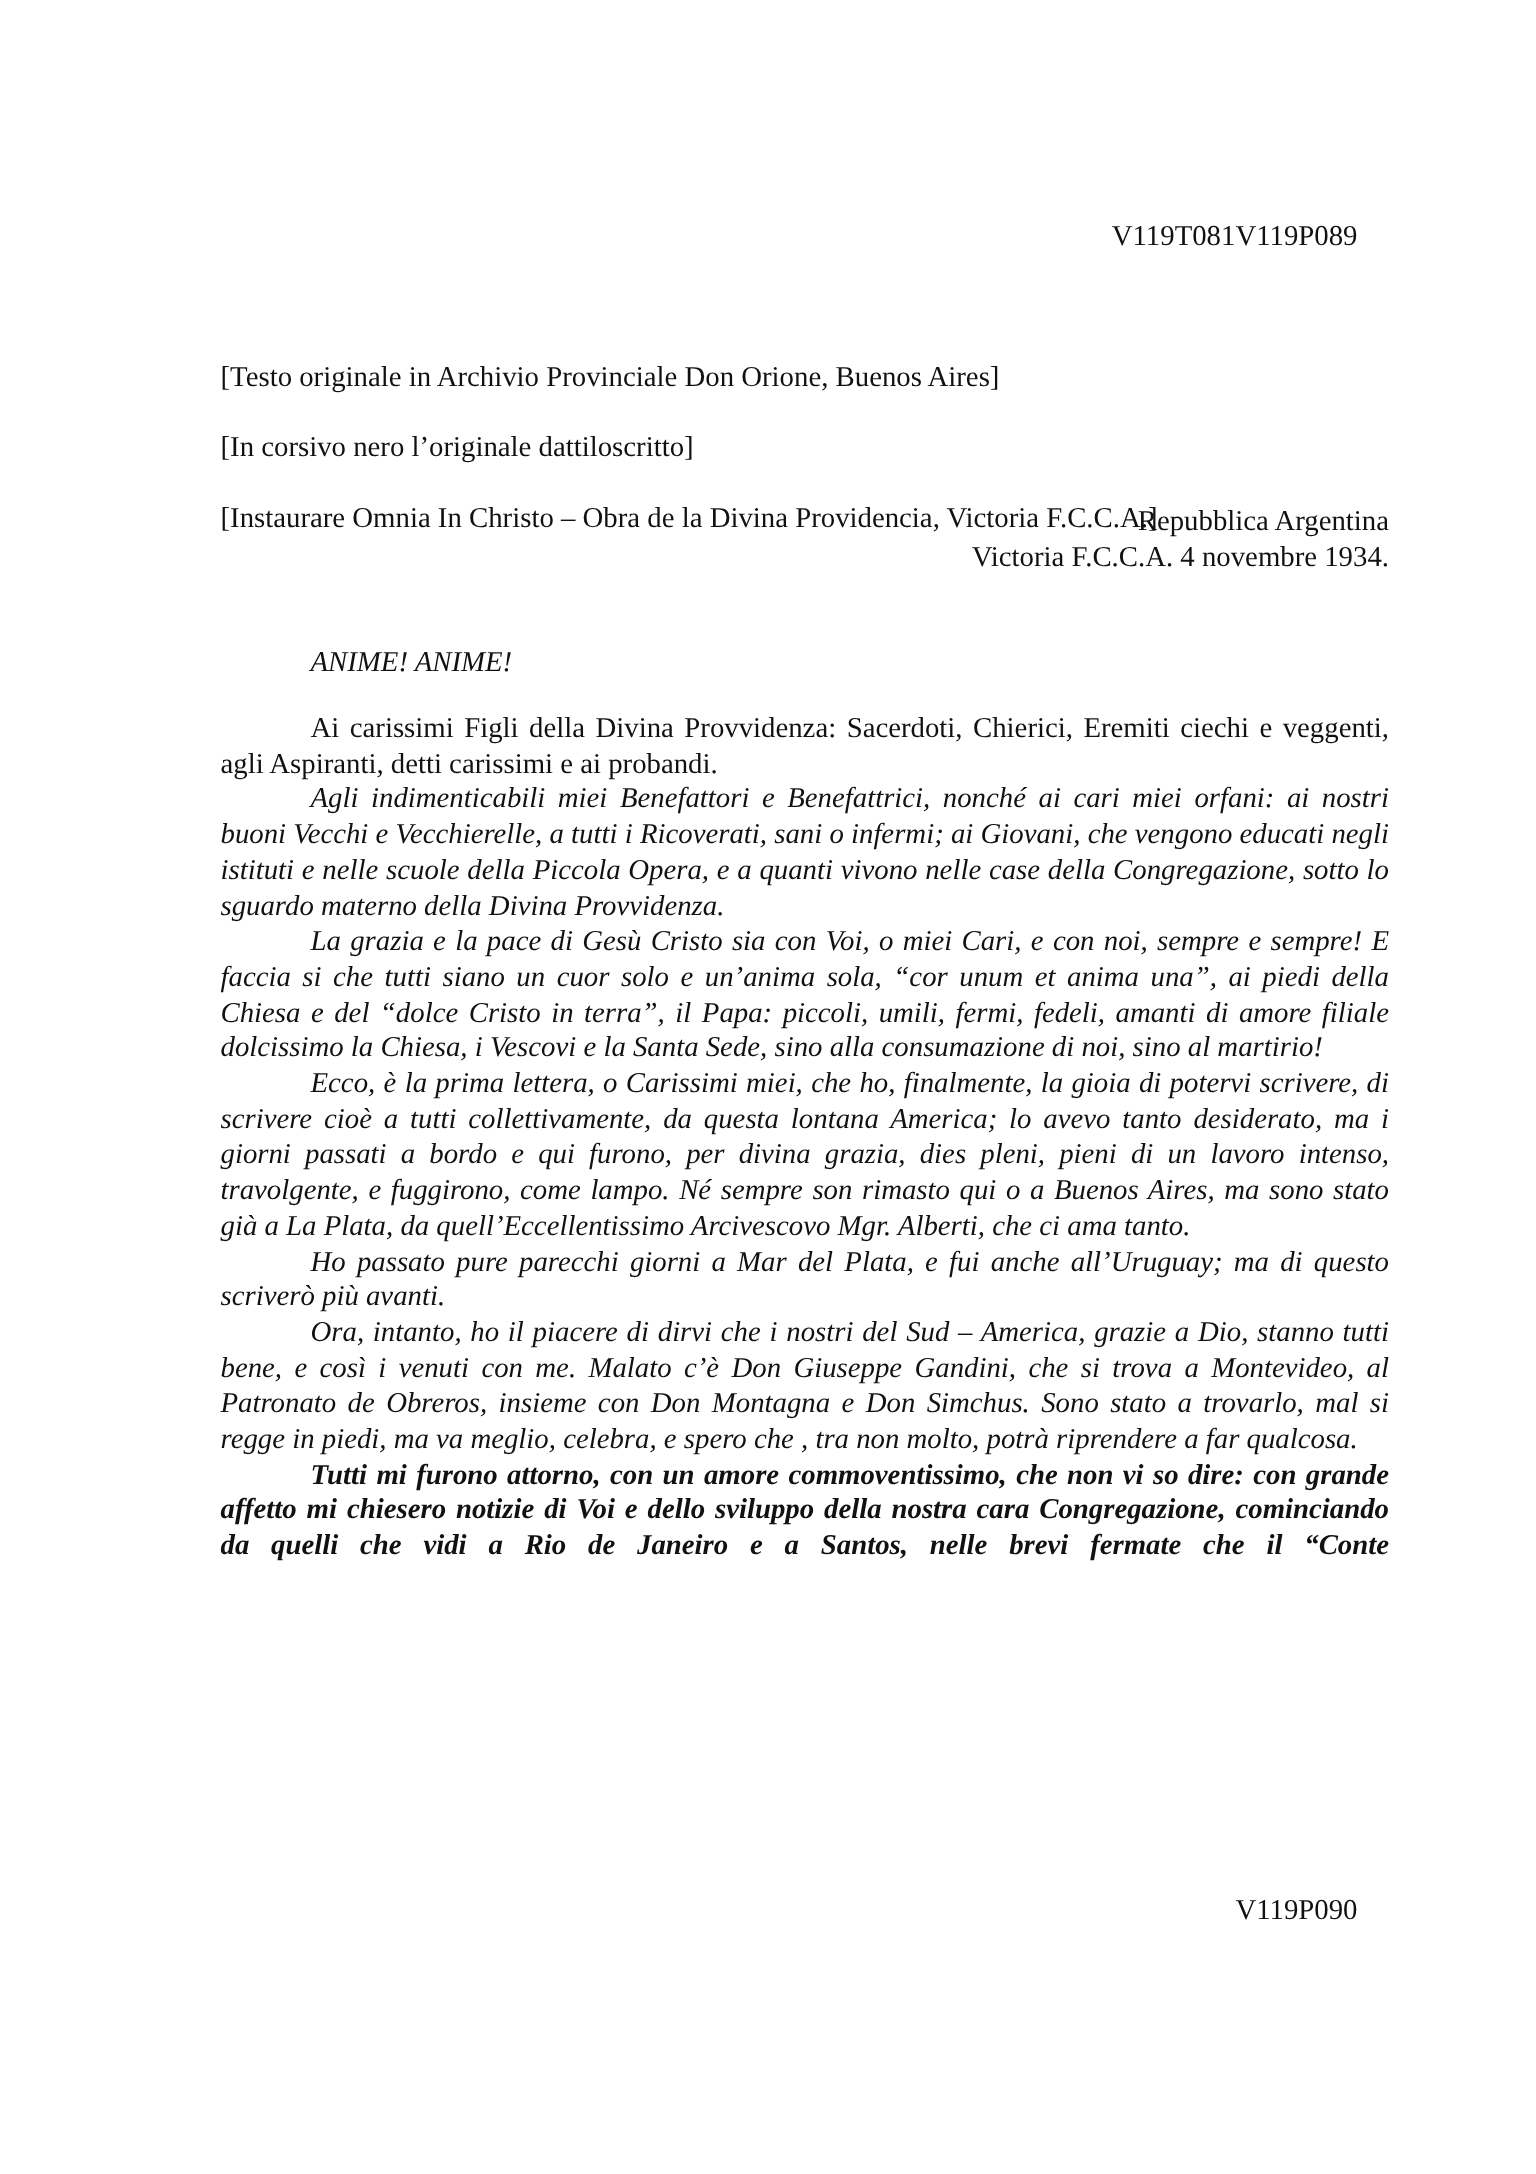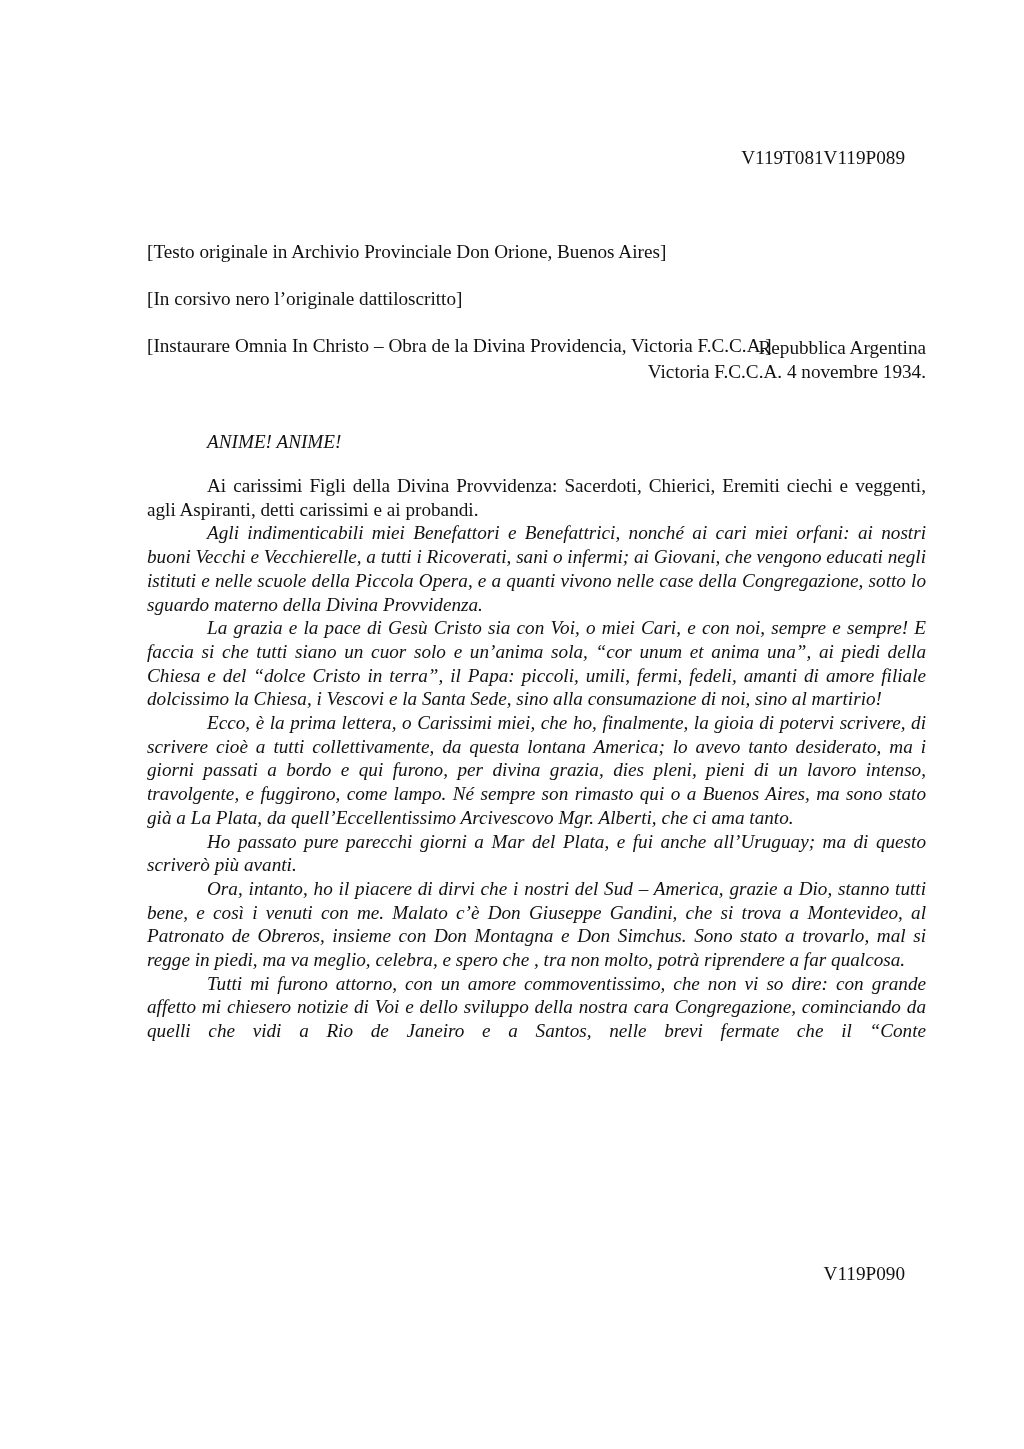--- a/index.html
+++ b/index.html
@@ -57,21 +57,21 @@
     left: 147px;
     width: 779px;
     line-height: 23.7px;
     text-align: justify;
   }
   .body p {
     margin: 0;
     text-indent: 60px;
   }
   .body p.it { font-style: italic; }
-  .body p.last { text-align-last: justify; }
+  .body p.last { text-align-last: justify; font-weight: bold; }
   .footer {
     position: absolute;
     top: 1262px;
     left: 147px;
     width: 758px;
     text-align: right;
     line-height: 24px;
   }
 </style>
 </head>

